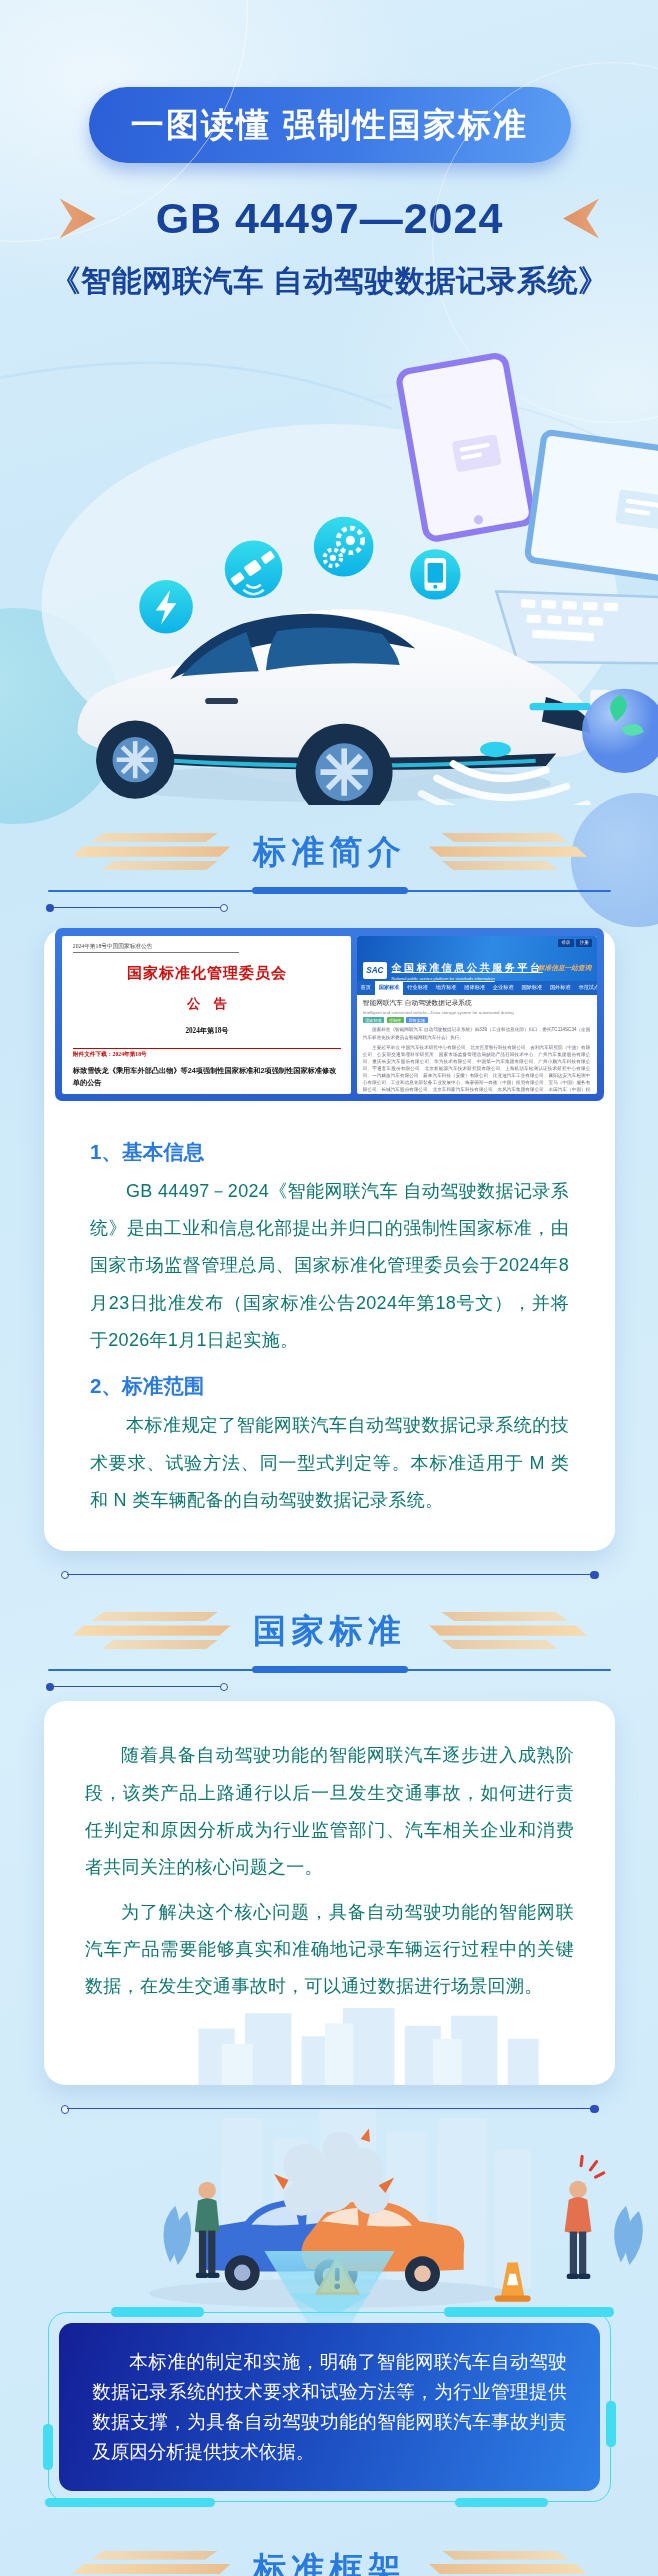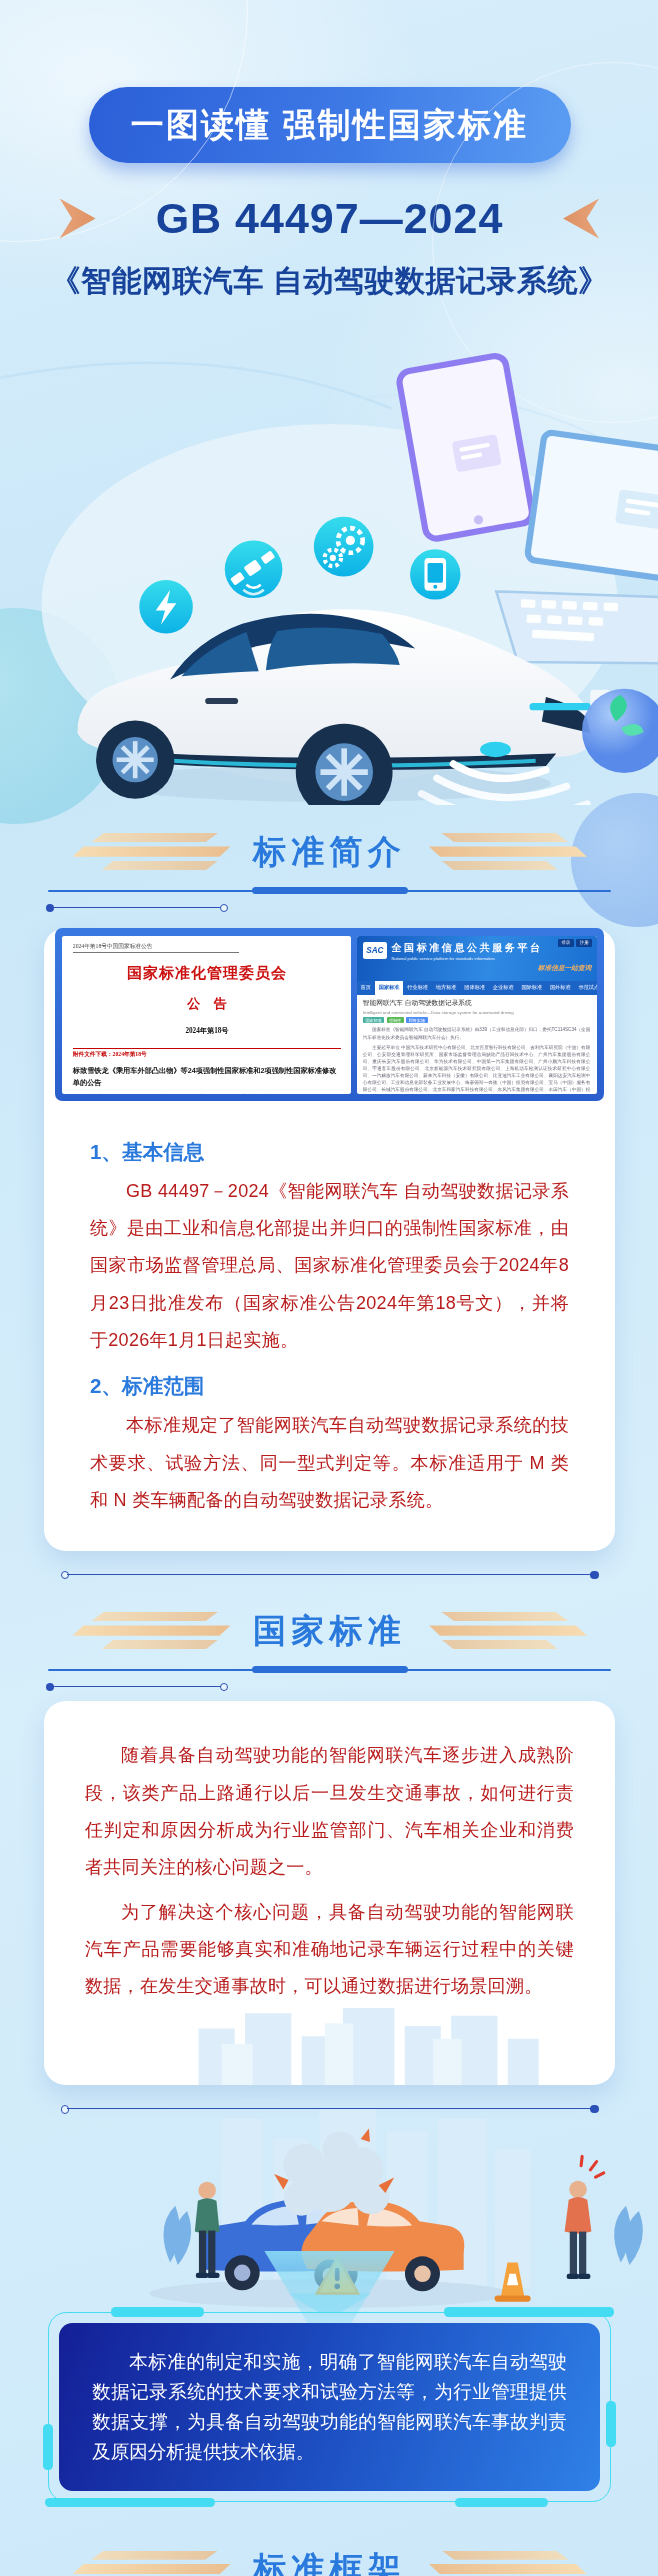--- a/index.html
+++ b/index.html
@@ -74,39 +74,39 @@
   .doc-no { margin-top:13.4px; text-align:center; color:#111; font-weight:bold; font-size:7.2px; }
   .doc-redline { margin-top:11.3px; border-top:1px solid #c40000; }
   .doc-dl { margin-top:2.6px; color:#c40000; font-size:5.7px; font-weight:bold; }
   .doc-headline { margin-top:6.2px; color:#111; font-size:7.2px; font-weight:bold; line-height:1.55; font-family:"Liberation Sans",sans-serif; }
   .doc-body { margin-top:4.1px; font-size:6.2px; color:#222; line-height:1.75; text-indent:2em; }
 
   .shot-right { flex:1; display:flex; flex-direction:column; }
   .sac-top { position:relative; height:45px; background:linear-gradient(100deg,#1258bd 0%,#2f8ae4 55%,#1a6fd0 100%); color:#fff; padding:4.1px 6.2px; }
   .sac-auth { position:absolute; top:3.1px; right:4.1px; display:flex; gap:2.1px; }
   .sac-auth span { background:#0c3f8f; font-size:4.6px; padding:1.5px 3.6px; border-radius:1px; }
-  .sac-brand { display:flex; gap:4.6px; margin-top:1px; align-items:center; }
+  .sac-brand { display:flex; gap:4.6px; margin-top:21px; align-items:center;text-decoration:underline; }
   .sac-logo { width:24px; height:16.5px; background:#fff; border-radius:2.1px; color:#1258bd; font-weight:bold; font-style:italic; font-size:8.2px; display:flex; align-items:center; justify-content:center; }
   .sac-zh { font-size:10px; font-weight:bold; letter-spacing:2.6px; }
   .sac-en { font-size:4.1px; opacity:.92; margin-top:1px; }
   .sac-slogan { position:absolute; right:5.2px; bottom:7.2px; color:#f5b15e; font-size:6.7px; font-weight:bold; font-style:italic; }
   .sac-nav { display:flex; background:#1c63c6; height:14px; font-size:5.2px; color:#fff; }
   .sac-nav span { display:flex; align-items:center; padding:0 3.9px; white-space:nowrap; }
   .sac-nav span.active { background:#fff; color:#1c63c6; font-weight:bold; }
   .sac-body { flex:1; padding:4.6px 6.2px; font-size:4.6px; color:#555; overflow:hidden; }
   .sac-title { font-size:6.7px; color:#333; }
   .sac-title-en { font-size:4.4px; color:#888; margin-top:1.5px; }
   .sac-tags { margin-top:2.1px; display:flex; gap:2.1px; }
   .sac-tags span { font-size:4.1px; color:#fff; padding:0.8px 2.6px; border-radius:1px; }
   .tag1 { background:#43b0a0; } .tag2 { background:#58b957; } .tag3 { background:#4f8ef5; }
   .sac-p { margin-top:3.1px; line-height:1.55; color:#667; text-indent:2em; text-align:justify; }
 
   .card-pad { padding:24px 46px 32px; }
   .in-head { color:#2a79dc; font-size:20.6px; font-weight:bold; margin-top:13px; }
-  .in-para { margin-top:7.2px; font-size:18px; color:#b91c1c; line-height:2.07; text-indent:2em; text-align:justify; letter-spacing:0.3px; }
+  .in-para { margin-top:7.2px; font-size:18px; color:#0f766e; line-height:2.07; text-indent:2em; text-align:justify; letter-spacing:0.3px; }
 
   
   .card2-pad { padding:29px 41px 0; }
   .skyline { display:block; width:100%; height:77px; margin-top:3.1px; }
 
   .crash { position:relative; z-index:1; margin-top:-6.2px; height:205px; }
   .crash svg { position:absolute; left:0; top:0; }
 
   .beam { width:155px; height:88px; margin:-62px auto -27px; z-index:1; position:relative;
     background:linear-gradient(180deg, rgba(140,221,246,.9), rgba(140,221,246,.25));

